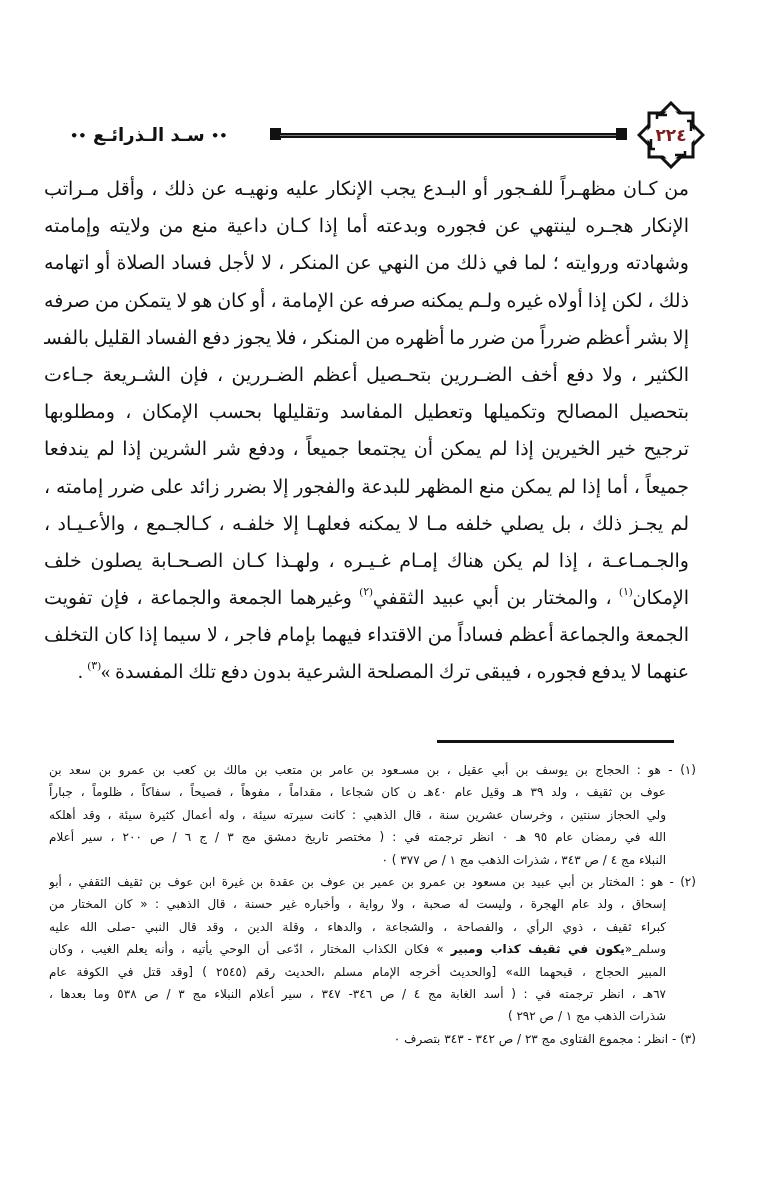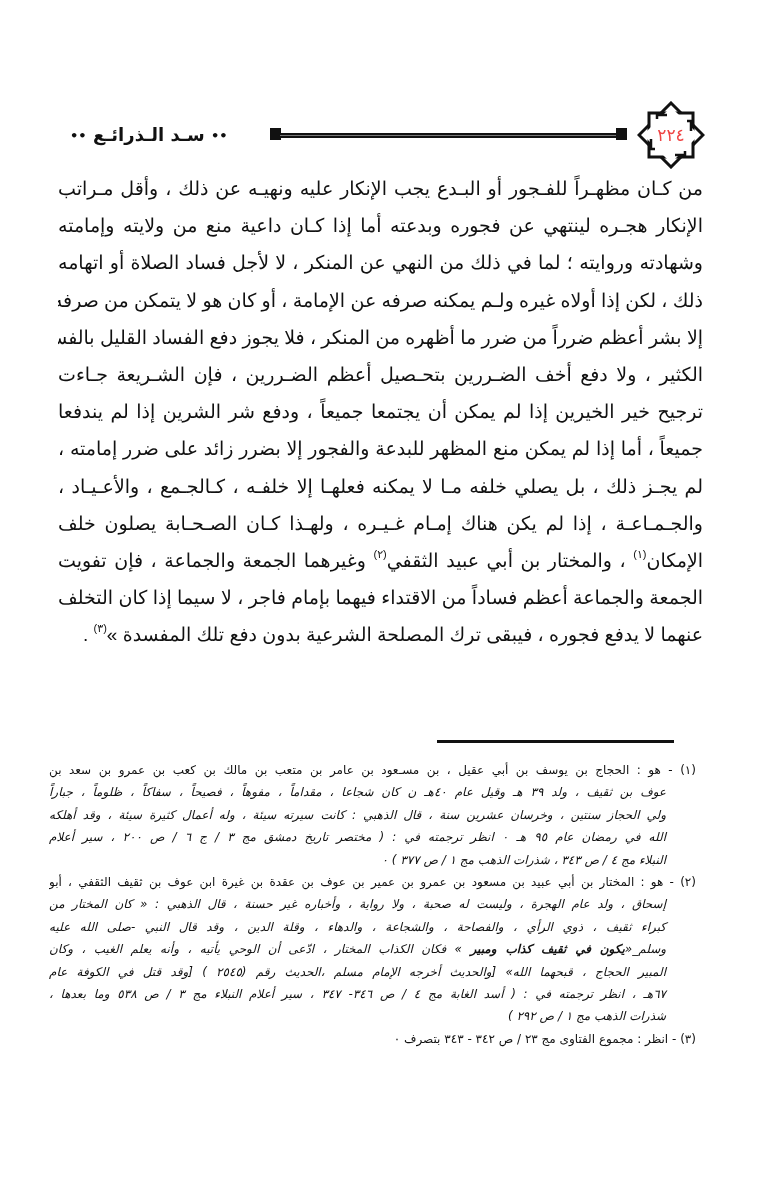--- a/index.html
+++ b/index.html
@@ -38,23 +38,23 @@
   .header-ornament svg { width: 68px; height: 68px; display:block; }
   .page-number {
     position: absolute;
     right: 0;
     top: -17px;
     width: 68px;
     height: 68px;
     line-height: 68px;
     text-align: center;
     font-family: "DejaVu Sans", sans-serif;
-    font-weight: normal;
+    font-weight: bold;
     font-size: 17px;
-    color: #ef4444;
+    color: #7f1d1d;
     direction: rtl;
   }
   .header-rule {
     position: absolute;
     left: 200px;
     right: 78px;
     top: 14px;
     height: 7px;
   }
   .header-rule .bar {
@@ -99,27 +99,27 @@
   }
   .running-title .dots {
     font-size: 13px;
     letter-spacing: 1px;
     vertical-align: middle;
   }
 
   
   .body-text {
     position: absolute;
-    left: 58px;
+    left: 44px;
     top: 170px;
     width: 645px;
     direction: rtl;
     text-align: justify;
     text-align-last: justify;
-    font-family: Liberation Sans, sans-serif;
+    font-family: Liberation Serif, serif;
     font-size: 19px;
     line-height: 37.2px;
   }
   .body-line {
     display: block;
     white-space: nowrap;
     overflow: hidden;
     text-align: justify;
     text-align-last: justify;
     height: 37.2px;
@@ -155,21 +155,21 @@
     line-height: 22.4px;
   }
   .fn-line {
     display: block;
     white-space: nowrap;
     overflow: hidden;
     height: 22.4px;
     text-align: justify;
     text-align-last: justify;
   }
-  .fn-line.cont { padding-right: 30px; font-style: italic; }
+  .fn-line.cont { padding-right: 30px; }
   .fn-line.last { text-align-last: right; }
   .bold-quote { font-weight: bold; }
 </style>
 </head>
 <body>
 
 <div class="page">
 
   <div class="header">
     <div class="header-ornament">
@@ -203,20 +203,21 @@
     </div>
   </div>
 
   <div class="body-text">
     <span class="body-line">من كـان مظهـراً للفـجور أو البـدع يجب الإنكار عليه ونهيـه عن ذلك ، وأقل مـراتب</span>
     <span class="body-line">الإنكار هجـره لينتهي عن فجوره وبدعته أما إذا كـان داعية منع من ولايته وإمامته</span>
     <span class="body-line">وشهادته وروايته ؛ لما في ذلك من النهي عن المنكر ، لا لأجل فساد الصلاة أو اتهامه</span>
     <span class="body-line">ذلك ، لكن إذا أولاه غيره ولـم يمكنه صرفه عن الإمامة ، أو كان هو لا يتمكن من صرفه</span>
     <span class="body-line">إلا بشر أعظم ضرراً من ضرر ما أظهره من المنكر ، فلا يجوز دفع الفساد القليل بالفساد</span>
     <span class="body-line">الكثير ، ولا دفع أخف الضـررين بتحـصيل أعظم الضـررين ، فإن الشـريعة جـاءت</span>
+    <span class="body-line">بتحصيل المصالح وتكميلها وتعطيل المفاسد وتقليلها بحسب الإمكان ، ومطلوبها</span>
     <span class="body-line">ترجيح خير الخيرين إذا لم يمكن أن يجتمعا جميعاً ، ودفع شر الشرين إذا لم يندفعا</span>
     <span class="body-line">جميعاً ، أما إذا لم يمكن منع المظهر للبدعة والفجور إلا بضرر زائد على ضرر إمامته ،</span>
     <span class="body-line">لم يجـز ذلك ، بل يصلي خلفه مـا لا يمكنه فعلهـا إلا خلفـه ، كـالجـمع ، والأعـيـاد ،</span>
     <span class="body-line">والجـمـاعـة ، إذا لم يكن هناك إمـام غـيـره ، ولهـذا كـان الصـحـابة يصلون خلف</span>
     <span class="body-line"><span>الإمكان</span><sup class="fnref">(١)</sup><span> ، والمختار بن أبي عبيد الثقفي</span><sup class="fnref">(٢)</sup><span> وغيرهما الجمعة والجماعة ، فإن تفويت</span></span>
     <span class="body-line">الجمعة والجماعة أعظم فساداً من الاقتداء فيهما بإمام فاجر ، لا سيما إذا كان التخلف</span>
     <span class="body-line last"><span>عنهما لا يدفع فجوره ، فيبقى ترك المصلحة الشرعية بدون دفع تلك المفسدة »</span><sup class="fnref">(٣)</sup><span> .</span></span>
   </div>
 
   <div class="fn-separator"></div>

